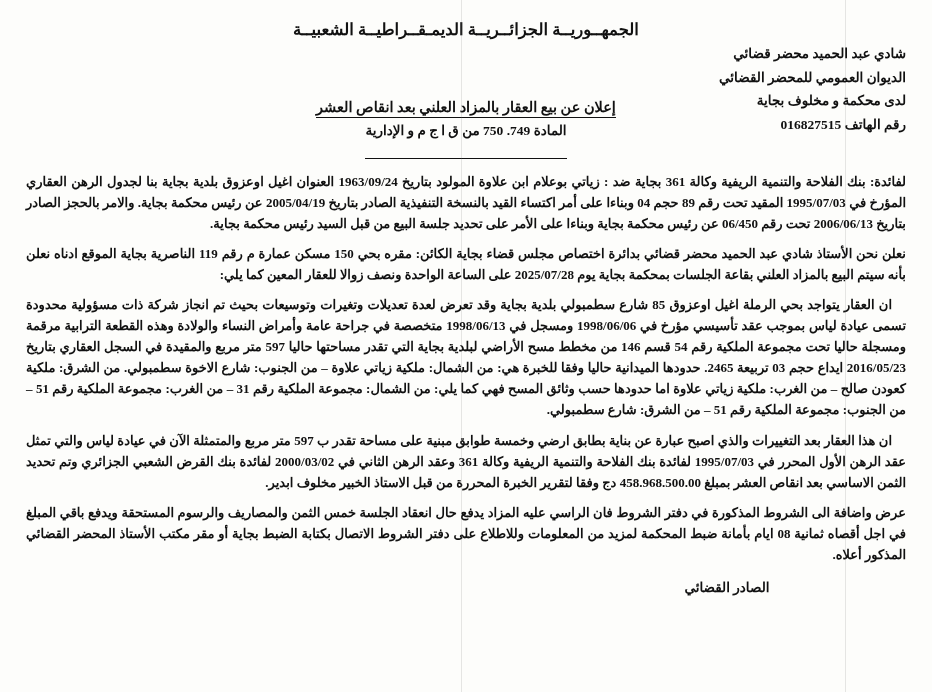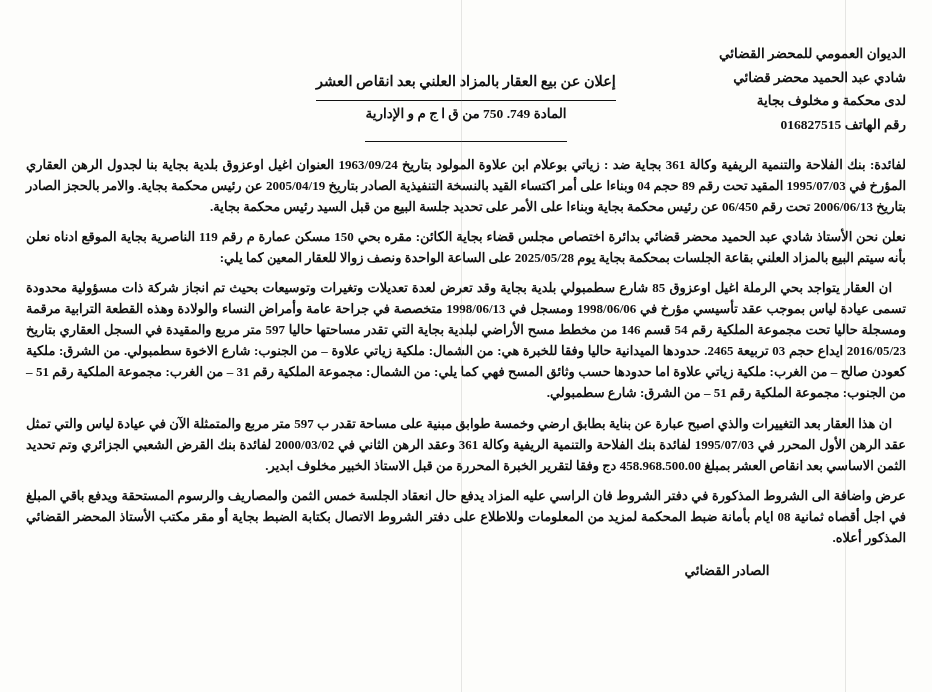--- a/index.html
+++ b/index.html
@@ -57,21 +57,21 @@
 
   .subject-block {
     margin-top: 58px;
     text-align: center;
   }
   .subject-line1 {
     font-size: 14.5px;
     font-weight: bold;
     display: inline-block;
     border-bottom: 1.3px solid #111;
-    padding-bottom: 10px;
+    padding-bottom: 1px;
   }
   .subject-line2 {
     font-size: 13.5px;
     font-weight: bold;
     display: inline-block;
     border-bottom: 1.3px solid #111;
     padding-bottom: 19px;
     margin-top: 4px;
   }
 
@@ -100,36 +100,37 @@
   }
 </style>
 </head>
 <body>
 
 <div class="page">
 
   <div class="scan-line" style="right:86px;"></div>
   <div class="scan-line" style="right:470px;"></div>
 
+  <div class="header-title">الجمهــوريــة الجزائــريــة الديمـقــراطيــة الشعبيــة</div>
 
   <div class="office-block">
+    <div>شادي عبد الحميد محضر قضائي</div>
     <div>الديوان العمومي للمحضر القضائي</div>
-    <div>شادي عبد الحميد محضر قضائي</div>
     <div>لدى محكمة و مخلوف بجاية</div>
     <div>رقم الهاتف 016827515</div>
   </div>
 
   <div class="subject-block">
     <div><span class="subject-line1">إعلان عن بيع العقار بالمزاد العلني بعد انقاص العشر</span></div>
     <div><span class="subject-line2">المادة 749. 750 من ق ا ج م و الإدارية</span></div>
   </div>
 
   <div class="body-wrap">
     <p class="para">لفائدة: بنك الفلاحة والتنمية الريفية وكالة 361 بجاية ضد : زياتي بوعلام ابن علاوة المولود بتاريخ 1963/09/24 العنوان اغيل اوعزوق بلدية بجاية بنا لجدول الرهن العقاري المؤرخ في 1995/07/03 المقيد تحت رقم 89 حجم 04 وبناءا على أمر اكتساء القيد بالنسخة التنفيذية الصادر بتاريخ 2005/04/19 عن رئيس محكمة بجاية. والامر بالحجز الصادر بتاريخ 2006/06/13 تحت رقم 06/450 عن رئيس محكمة بجاية وبناءا على الأمر على تحديد جلسة البيع من قبل السيد رئيس محكمة بجاية.</p>
-    <p class="para">نعلن نحن الأستاذ شادي عبد الحميد محضر قضائي بدائرة اختصاص مجلس قضاء بجاية الكائن: مقره بحي 150 مسكن عمارة م رقم 119 الناصرية بجاية الموقع ادناه نعلن بأنه سيتم البيع بالمزاد العلني بقاعة الجلسات بمحكمة بجاية يوم 2025/05/28 على الساعة الواحدة ونصف زوالا للعقار المعين كما يلي:</p>
+    <p class="para">نعلن نحن الأستاذ شادي عبد الحميد محضر قضائي بدائرة اختصاص مجلس قضاء بجاية الكائن: مقره بحي 150 مسكن عمارة م رقم 119 الناصرية بجاية الموقع ادناه نعلن بأنه سيتم البيع بالمزاد العلني بقاعة الجلسات بمحكمة بجاية يوم 2025/07/28 على الساعة الواحدة ونصف زوالا للعقار المعين كما يلي:</p>
     <p class="para indent">ان العقار يتواجد بحي الرملة اغيل اوعزوق 85 شارع سطمبولي بلدية بجاية وقد تعرض لعدة تعديلات وتغيرات وتوسيعات بحيث تم انجاز شركة ذات مسؤولية محدودة تسمى عيادة لياس بموجب عقد تأسيسي مؤرخ في 1998/06/06 ومسجل في 1998/06/13 متخصصة في جراحة عامة وأمراض النساء والولادة وهذه القطعة الترابية مرقمة ومسجلة حاليا تحت مجموعة الملكية رقم 54 قسم 146 من مخطط مسح الأراضي لبلدية بجاية التي تقدر مساحتها حاليا 597 متر مربع والمقيدة في السجل العقاري بتاريخ 2016/05/23 ايداع حجم 03 تربيعة 2465. حدودها الميدانية حاليا وفقا للخبرة هي: من الشمال: ملكية زياتي علاوة – من الجنوب: شارع الاخوة سطمبولي. من الشرق: ملكية كعودن صالح – من الغرب: ملكية زياتي علاوة اما حدودها حسب وثائق المسح فهي كما يلي: من الشمال: مجموعة الملكية رقم 31 – من الغرب: مجموعة الملكية رقم 51 – من الجنوب: مجموعة الملكية رقم 51 – من الشرق: شارع سطمبولي.</p>
     <p class="para indent">ان هذا العقار بعد التغييرات والذي اصبح عبارة عن بناية بطابق ارضي وخمسة طوابق مبنية على مساحة تقدر ب 597 متر مربع والمتمثلة الآن في عيادة لياس والتي تمثل عقد الرهن الأول المحرر في 1995/07/03 لفائدة بنك الفلاحة والتنمية الريفية وكالة 361 وعقد الرهن الثاني في 2000/03/02 لفائدة بنك القرض الشعبي الجزائري وتم تحديد الثمن الاساسي بعد انقاص العشر بمبلغ 458.968.500.00 دج وفقا لتقرير الخبرة المحررة من قبل الاستاذ الخبير مخلوف ابدير.</p>
     <p class="para">عرض واضافة الى الشروط المذكورة في دفتر الشروط فان الراسي عليه المزاد يدفع حال انعقاد الجلسة خمس الثمن والمصاريف والرسوم المستحقة ويدفع باقي المبلغ في اجل أقصاه ثمانية 08 ايام بأمانة ضبط المحكمة لمزيد من المعلومات وللاطلاع على دفتر الشروط الاتصال بكتابة الضبط بجاية أو مقر مكتب الأستاذ المحضر القضائي المذكور أعلاه.</p>
   </div>
 
   <div class="signature">الصادر القضائي</div>
 
 </div>
 
 </body></html>

